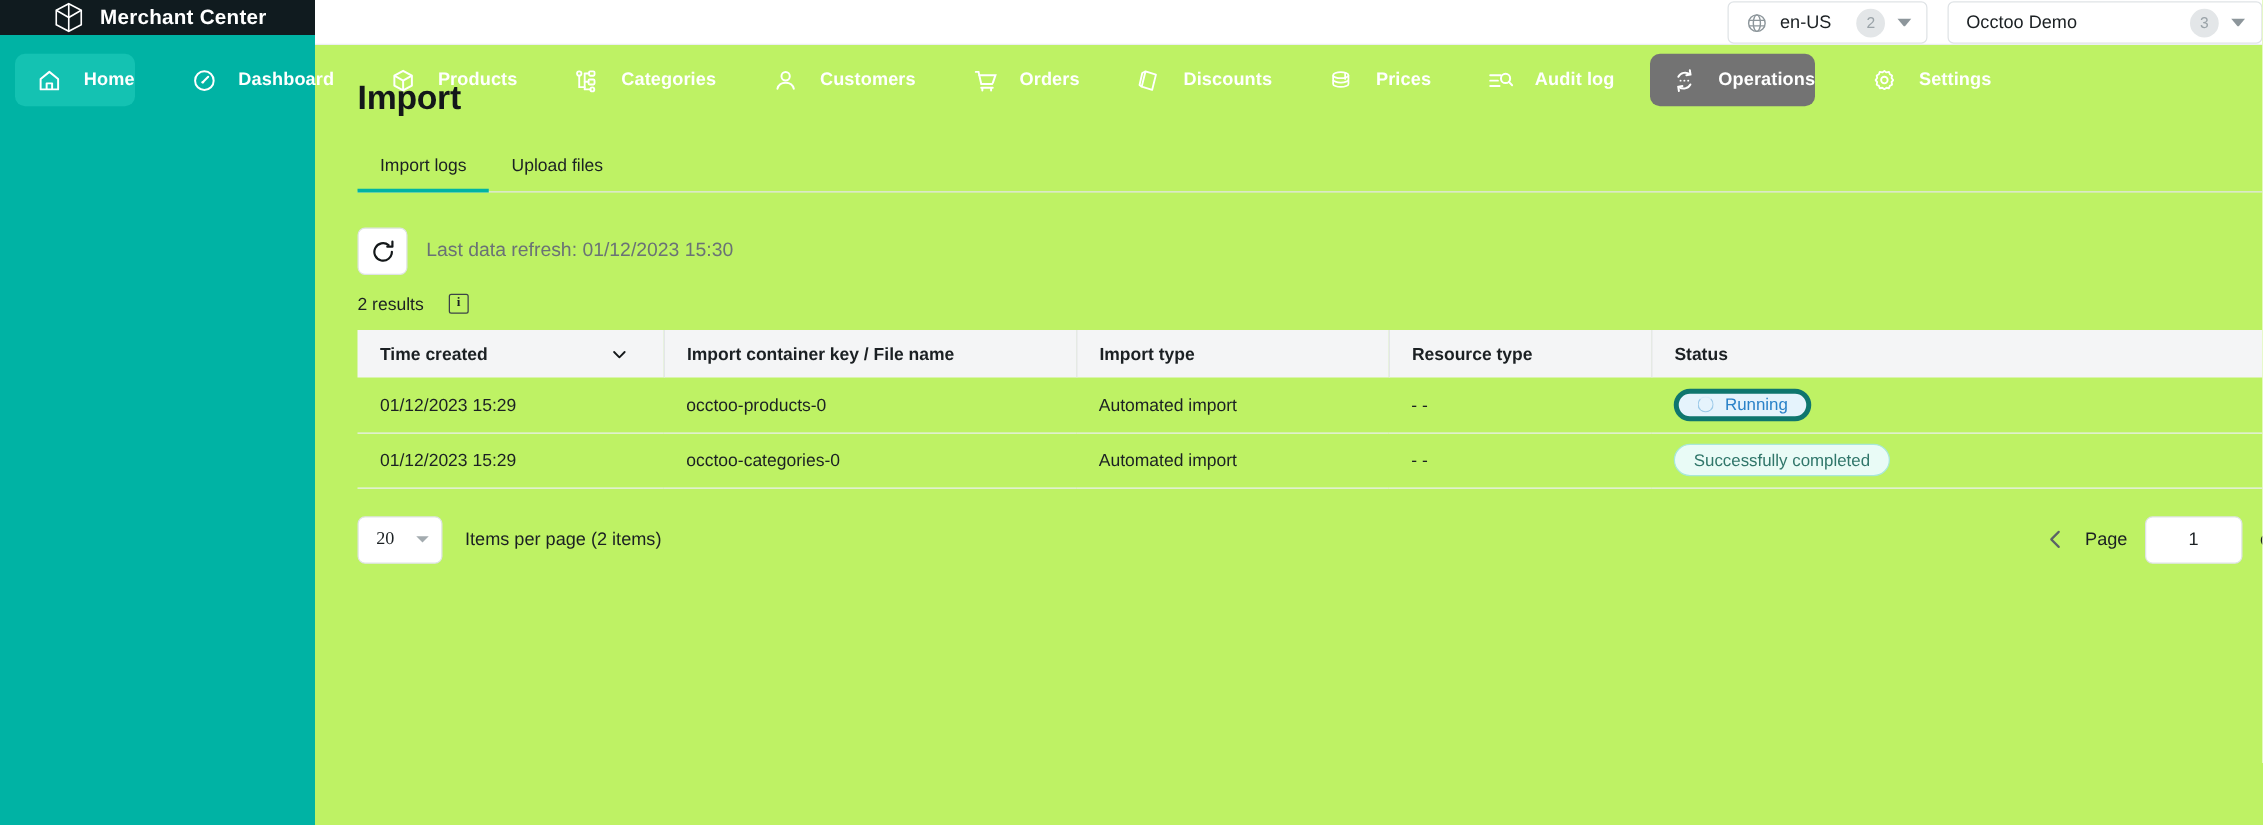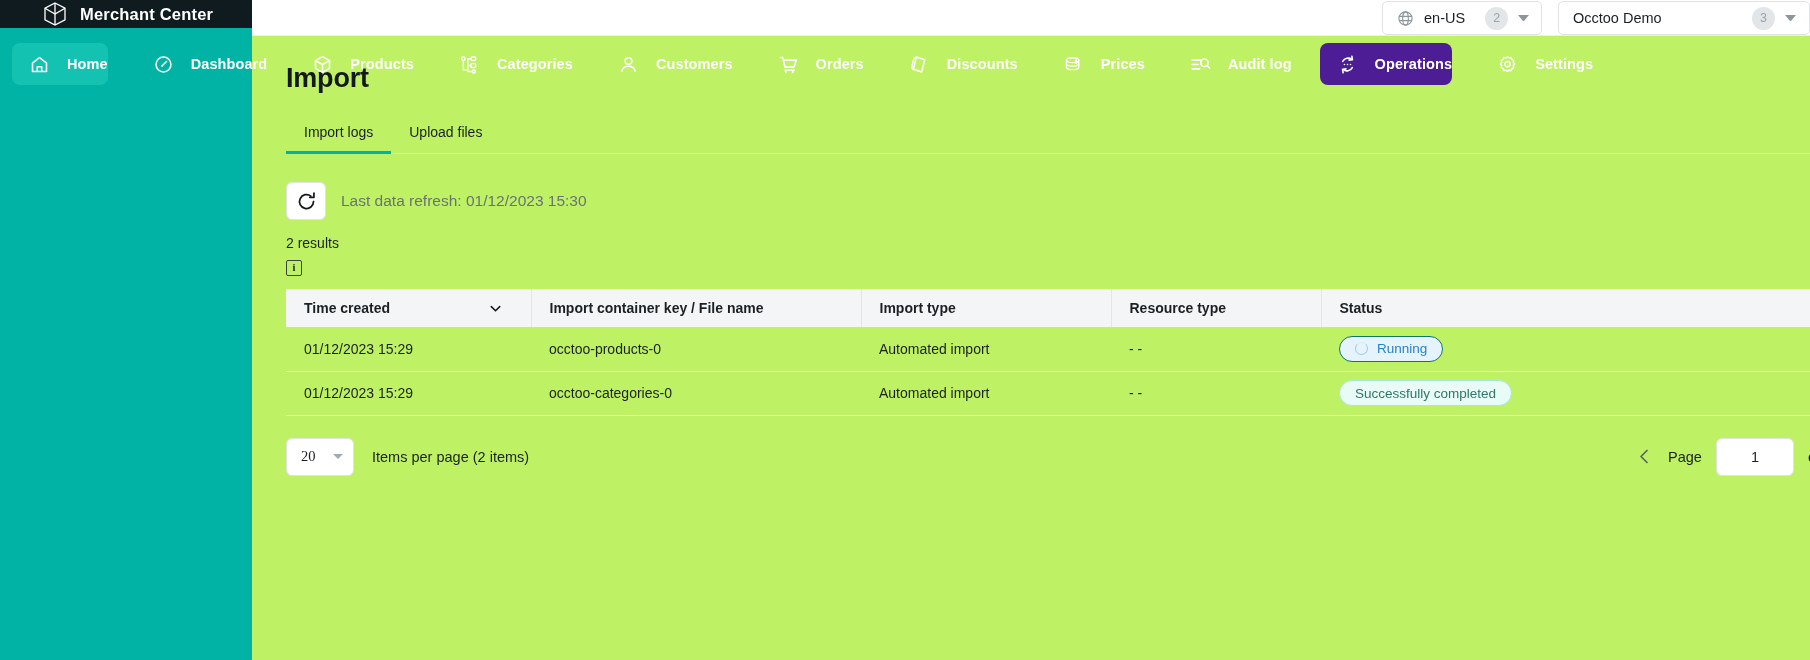--- a/index.html
+++ b/index.html
@@ -69,21 +69,21 @@
     display: flex; align-items: center; justify-content: center;
   }
   .nav-item .nav-icon svg { width: 21px; height: 21px; display: block; }
   .nav-label {
     font-size: 14.5px;
     font-weight: bold;
     letter-spacing: .1px;
     white-space: nowrap;
   }
   .nav-item.active-light { background: #14c2b2; }
-  .nav-item.active-dark  { background: #4c1d95; }
+  .nav-item.active-dark  { background: #737373; }
 
   
   .main {
     flex: 1 1 auto;
     background: #bef264;
     position: relative;
     min-width: 0;
     overflow: hidden;
   }
 
@@ -183,23 +183,22 @@
     background: #fff;
     display: flex; align-items: center; justify-content: center;
     cursor: pointer;
   }
   .refresh-btn svg { width: 21px; height: 21px; display: block; }
   .refresh-text { font-size: 15.5px; color: #6a7276; }
 
   .results-row {
     display: flex;
     align-items: flex-start;
-    gap: 9px;
+    gap: 20px;
     margin-top: 15px;
-    flex-direction: column;
   }
   .results-text { font-size: 14px; color: #1b2023; }
   .info-box {
     width: 16px; height: 16px;
     border: 1px solid #3c4347;
     border-radius: 2px;
     display: flex; align-items: center; justify-content: center;
     font-size: 10.5px; font-weight: bold;
     font-family: "Liberation Serif", serif;
     color: #1b2023;
@@ -237,21 +236,21 @@
     align-items: center;
     gap: 9px;
     height: 26px;
     border-radius: 13px;
     padding: 0 15px;
     font-size: 13.5px;
     white-space: nowrap;
   }
   .badge.running {
     background: #e5f3fc;
-    border: 1px solid #0f766e;
+    border: 4px solid #0f766e;
     color: #2a82c8;
   }
   .badge.running .spin-ring {
     width: 13px; height: 13px;
     border-radius: 50%;
     border: 1.6px solid #9bc9e8;
     border-top-color: #d9ecf9;
     flex: 0 0 13px;
   }
   .badge.success {

